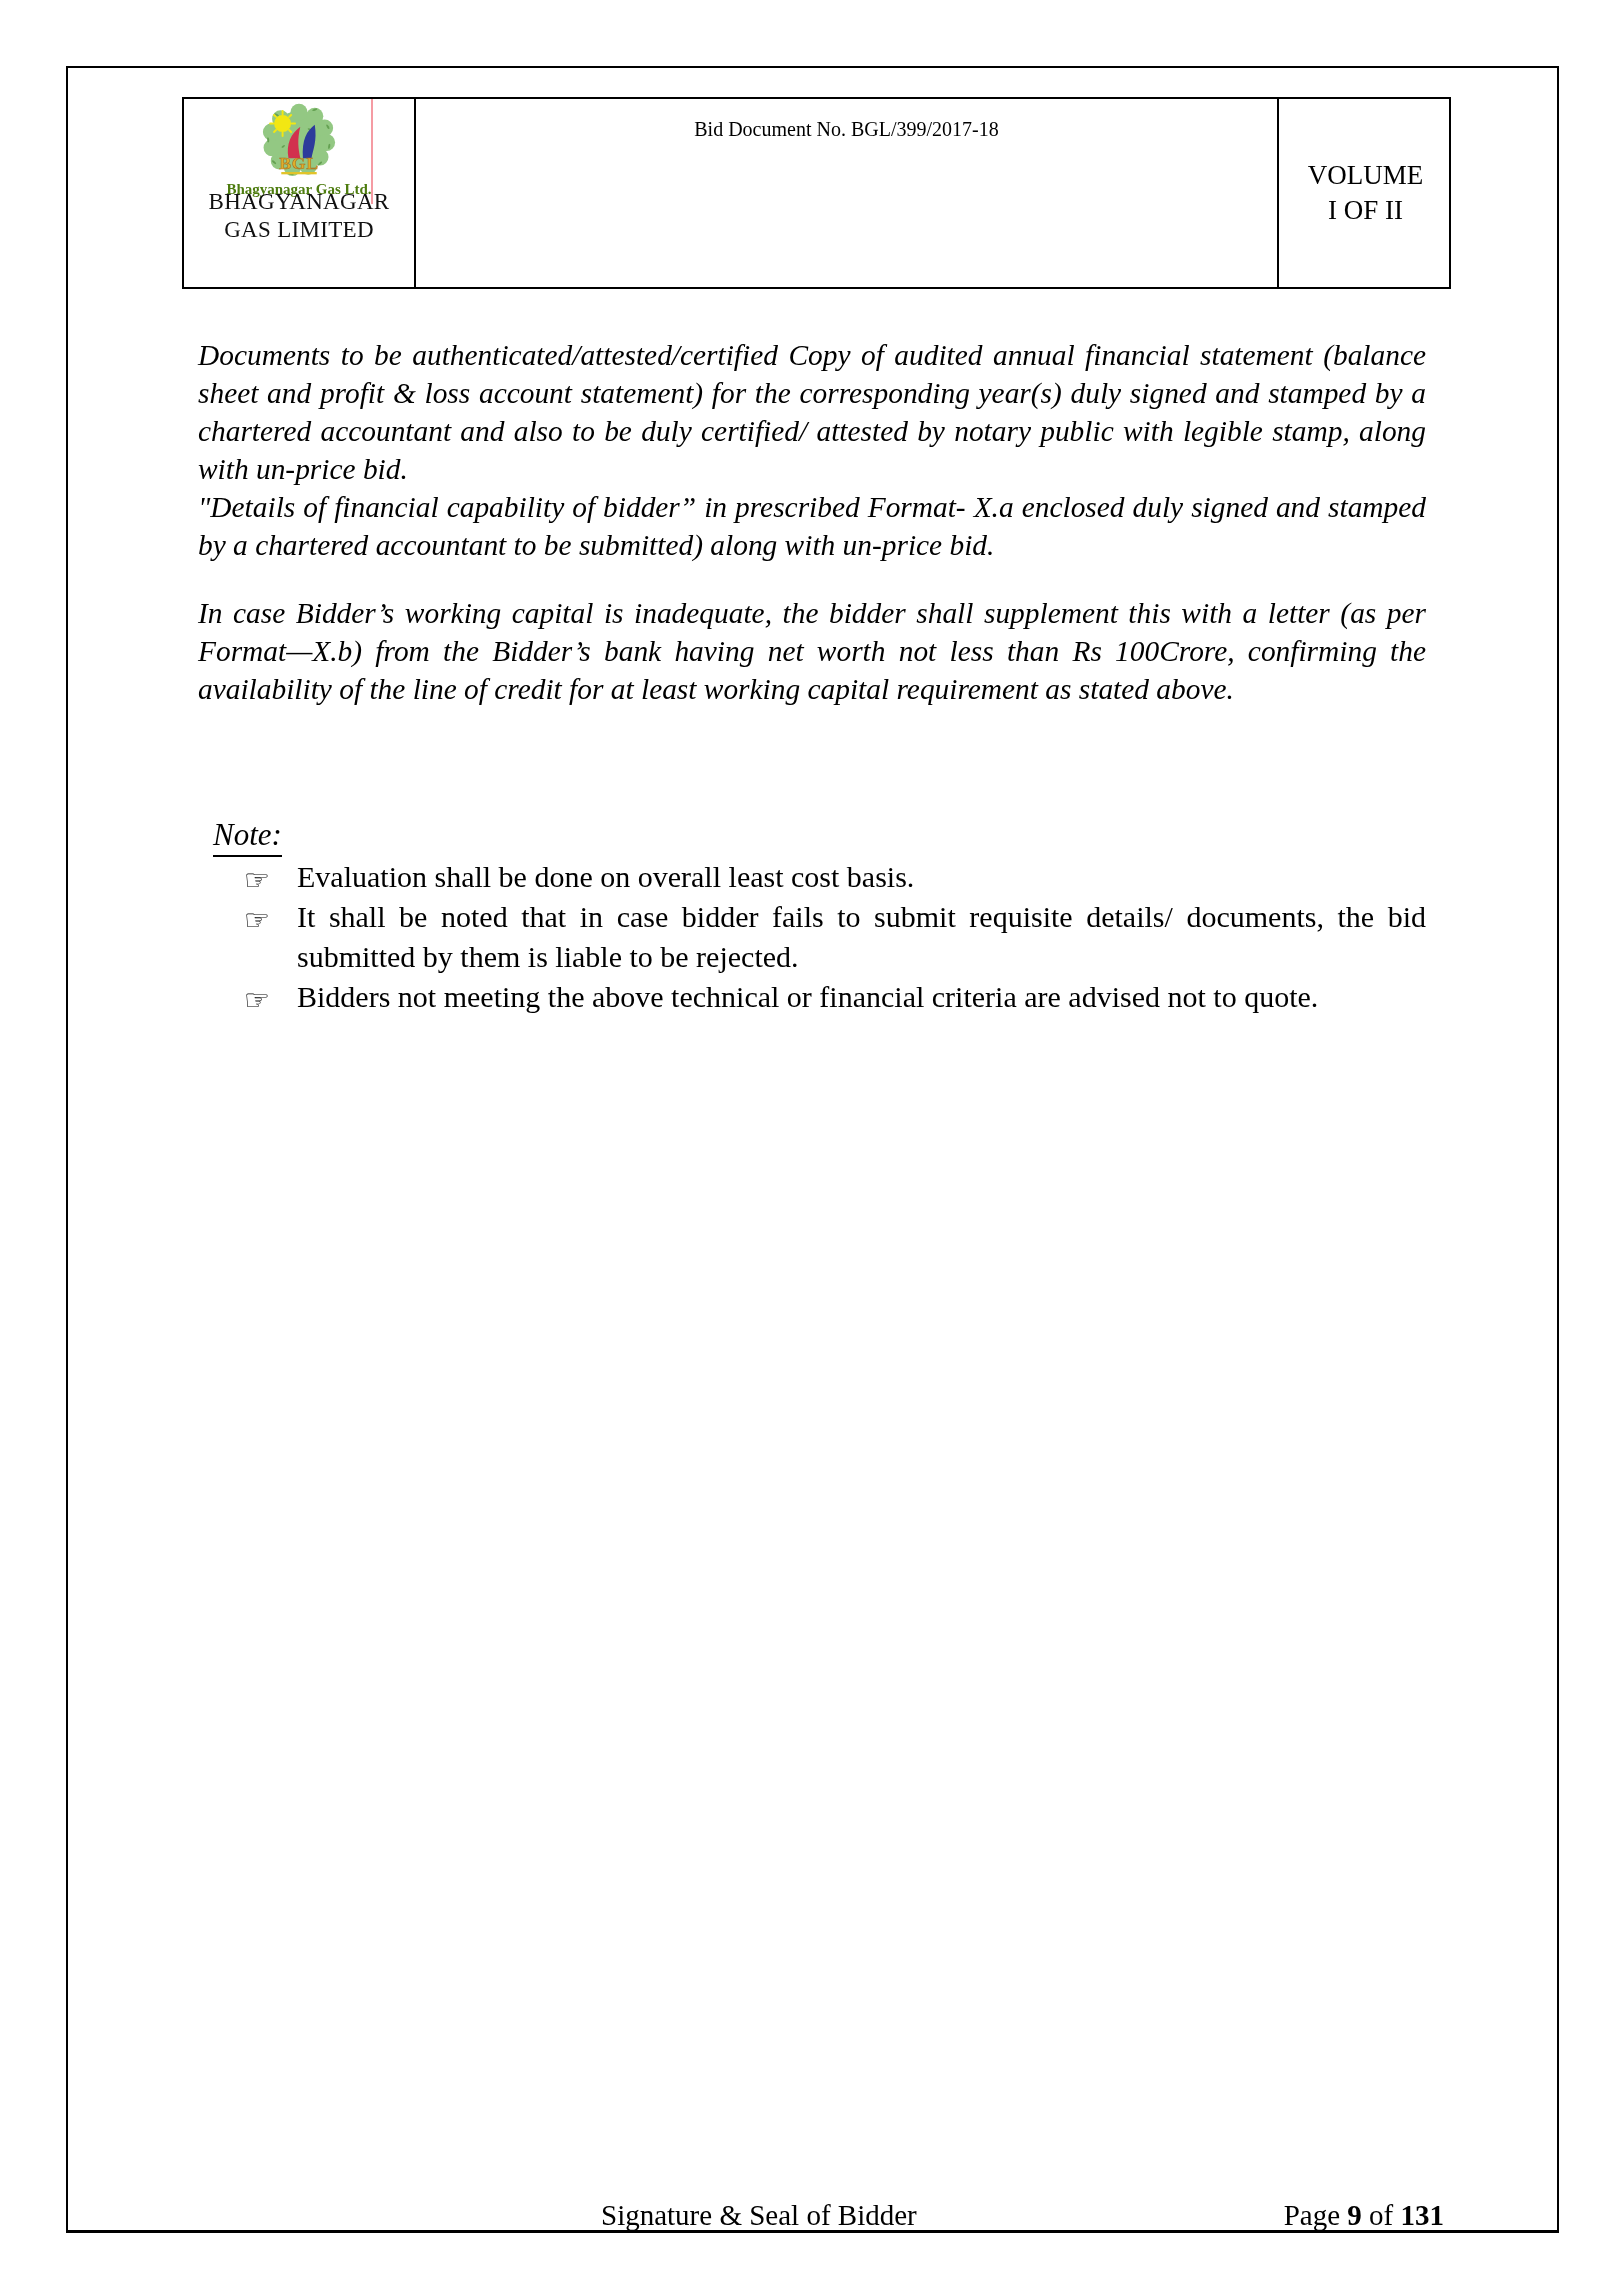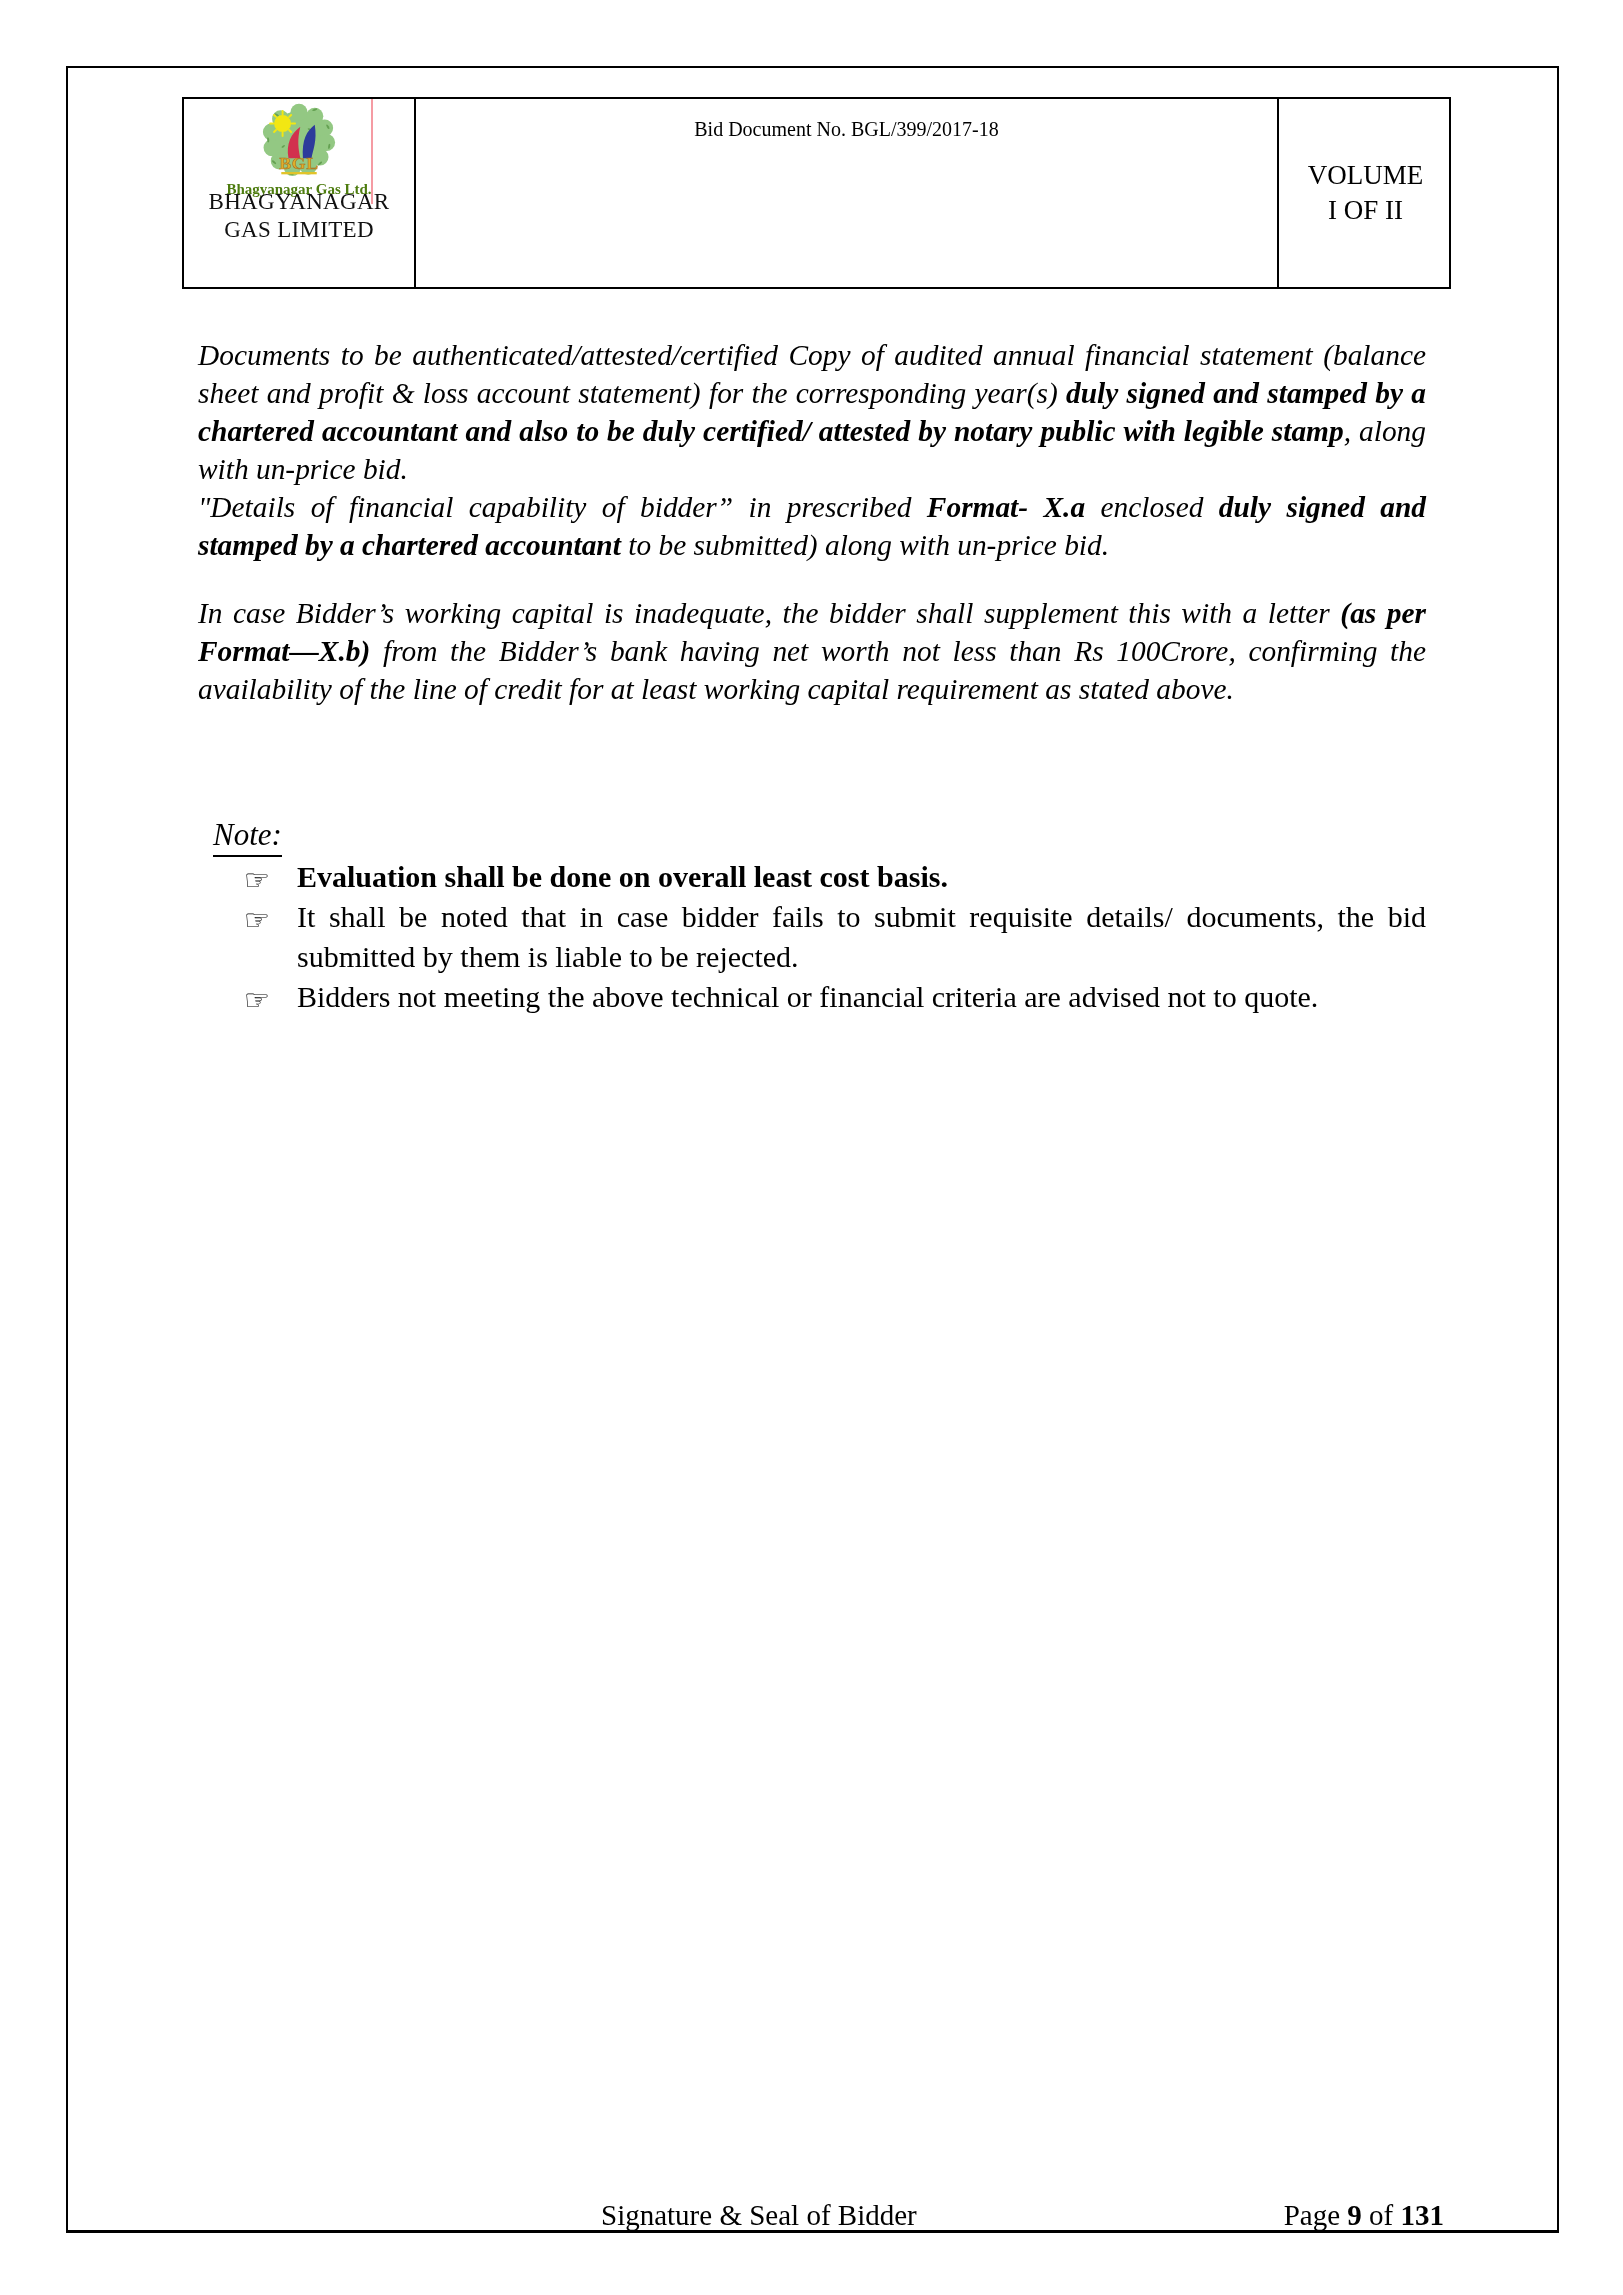--- a/index.html
+++ b/index.html
@@ -33,21 +33,21 @@
   .title-cell { display:flex; flex-direction:column; align-items:center; padding:6.5px 18.3px 3.9px; }
   .doc-title { font-size:30px; font-weight:bold; line-height:38px; text-align:center; }
   .bid-no { font-size:20px; font-weight:normal; line-height:34px; text-align:center; margin-top:6px; }
   .volume-cell { display:flex; flex-direction:column; align-items:center; justify-content:center; }
   .volume-cell div { font-size:27px; line-height:35px; text-align:center; }
   
   .para {
     position:absolute; left:198px; width:1228px;
     font-size:29.4px; font-style:italic; line-height:38px; text-align:justify;
   }
-  .para .b, .note-item .b { font-weight:bold; }
+  .para .b, .note-item .b { font-weight:normal; }
   #para1 { top:336px; }
   #para2 { top:594px; }
   .note-label {
     position:absolute; left:198px; top:817px;
     font-size:31px; font-weight:normal; font-style:italic;
     border-bottom:2.6px solid #000; padding-bottom:2px;margin-left:15px;
   }
   .note-list { position:absolute; left:198px; top:857px; width:1228px; }
   .note-item {
     position:relative; padding-left:99px; font-size:30px; line-height:40px;

